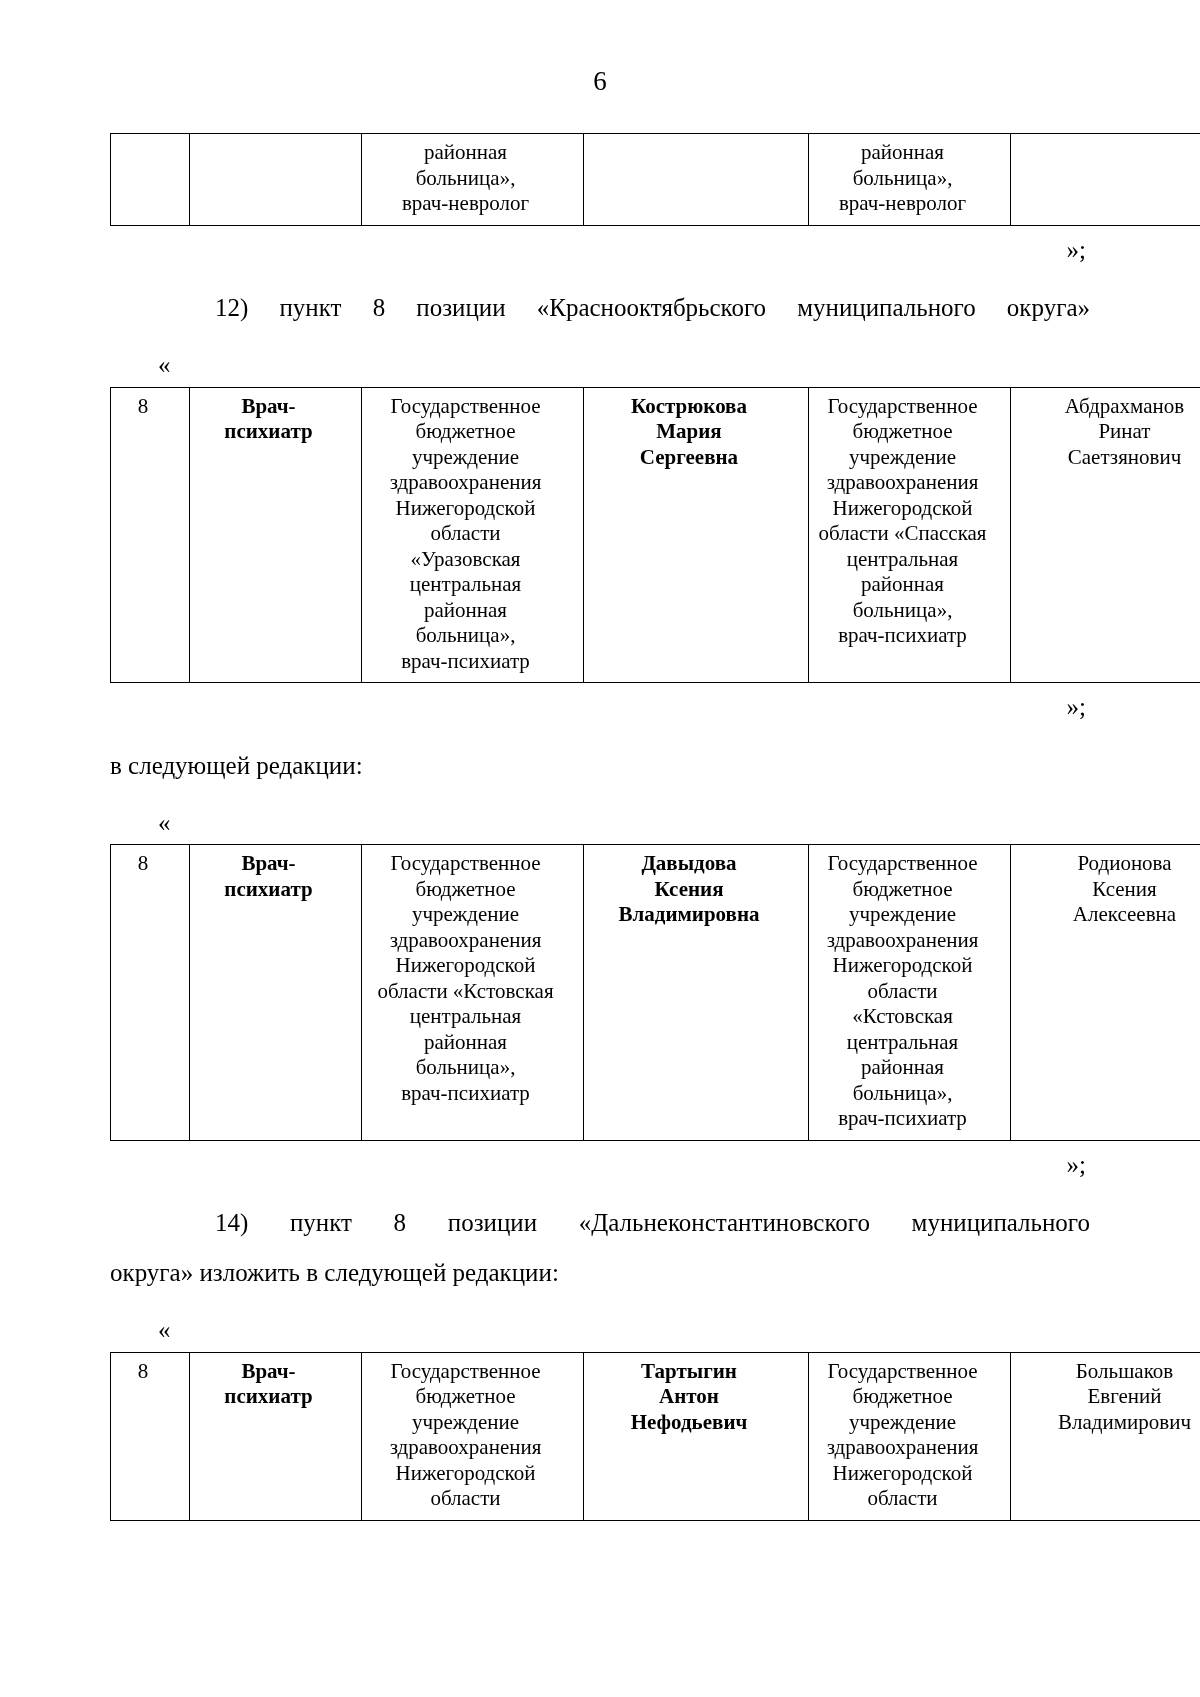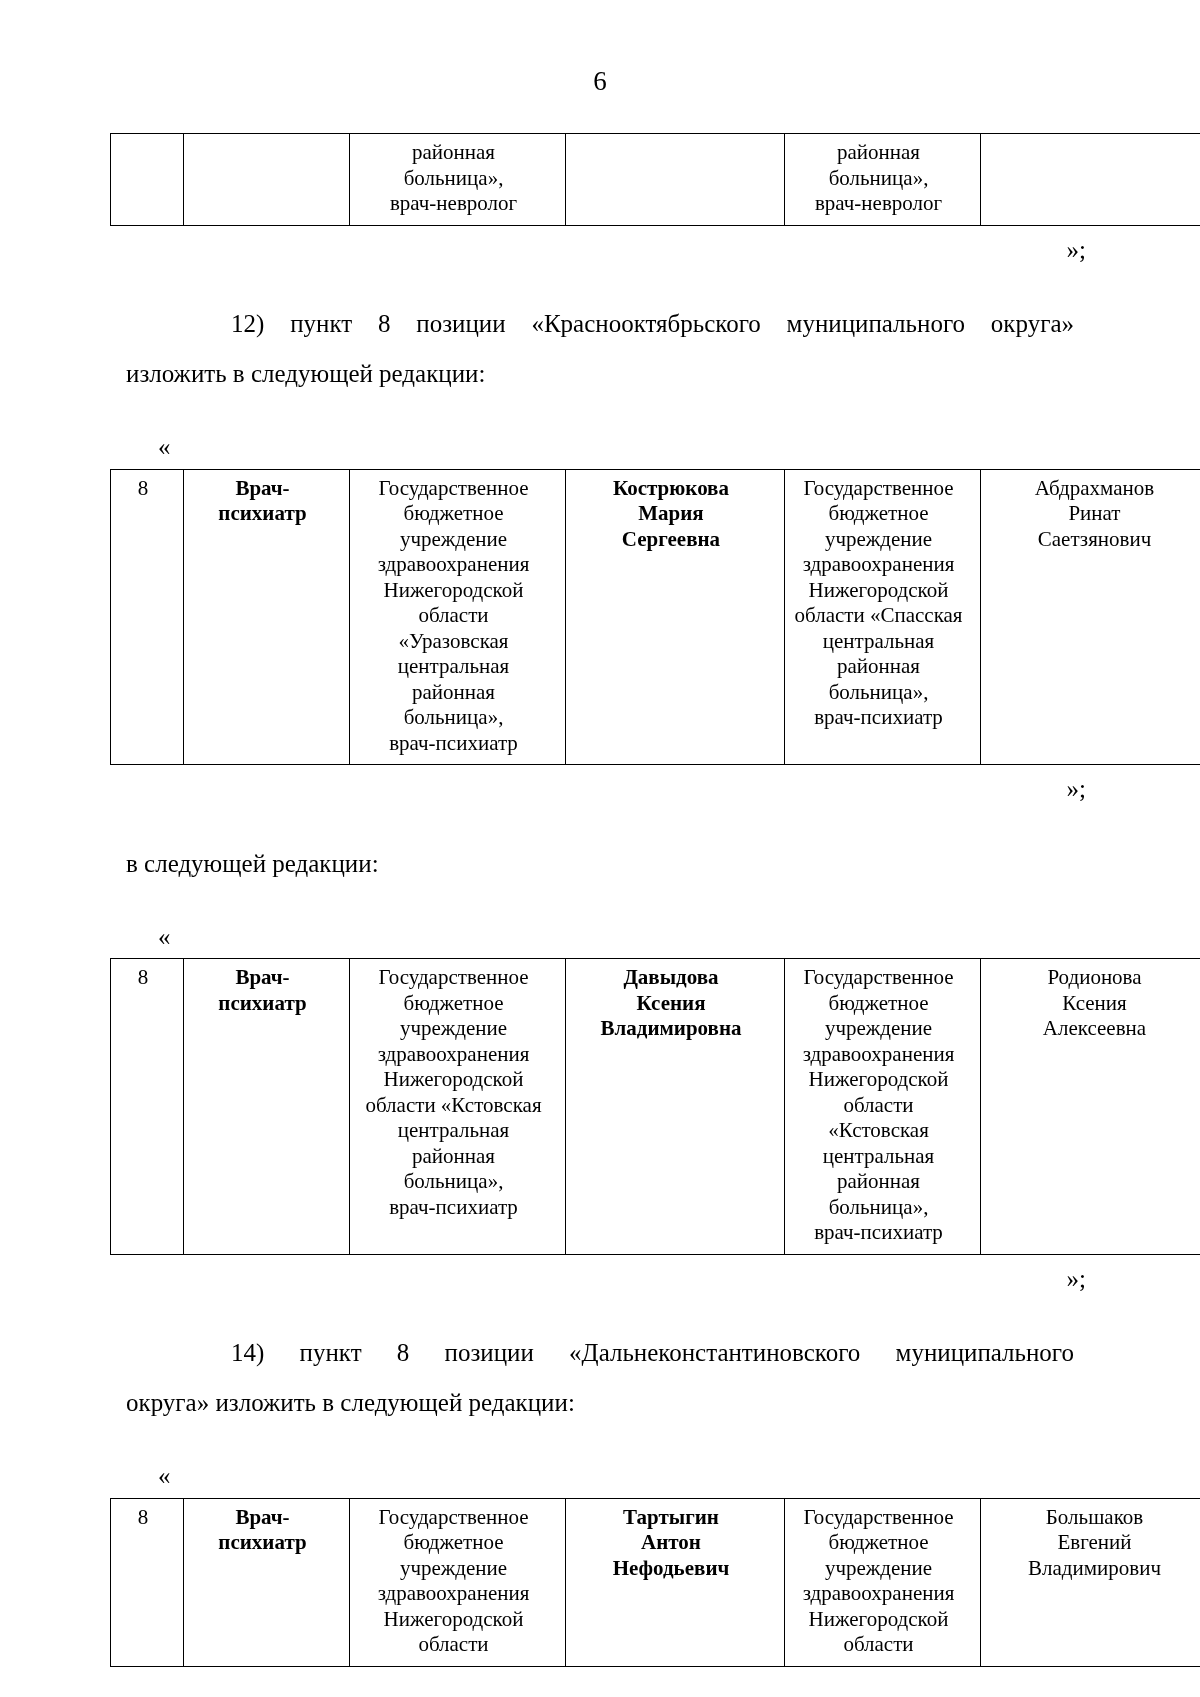--- a/index.html
+++ b/index.html
@@ -38,21 +38,21 @@
     width: 980px;
     border-collapse: collapse;
     table-layout: fixed;
     font-size: 21px;
     line-height: 25.5px;
   }
   .doc-table td {
     border: 1.4px solid #000;
     text-align: center;
     vertical-align: top;
-    padding: 6px 14px 8px 6px;
+    padding: 6px 20px 8px 6px;
     word-wrap: break-word;
     hyphens: none;
   }
   .col-num   { width: 52px; }
   .col-role  { width: 145px; font-weight: bold; }
   .col-org1  { width: 195px; }
   .col-name1 { width: 198px; font-weight: bold; }
   .col-org2  { width: 175px; }
   .col-name2 { width: 215px; }
 
@@ -70,21 +70,21 @@
     padding-top: 10px;
     padding-right: 4px;
   }
 
   .para {
     font-size: 25px;
     line-height: 50px;
     text-align: justify;
     text-justify: inter-word;
     text-indent: 105px;
-    margin: 16px;
+    margin: 0;
     padding-top: 20px;
   }
 
   .open-quote {
     font-size: 25px;
     line-height: 1.1;
     text-indent: 0;
     padding-left: 48px;
     padding-top: 18px;
   }
@@ -127,21 +127,20 @@
           <td class="col-name2"></td>
         </tr>
       </tbody>
     </table>
   </div>
 
   <div class="closing-quote">»;</div>
 
   <p class="para">
     <span class="line first justify">12) пункт 8 позиции «Краснооктябрьского муниципального округа»</span>
-    <span class="line">изложить в следующей редакции:</span>
   </p>
 
   <div class="open-quote">«</div>
 
   <div class="table-wrap">
     <table class="doc-table">
       <tbody>
         <tr>
           <td class="col-num">8</td>
           <td class="col-role cell-lines">

